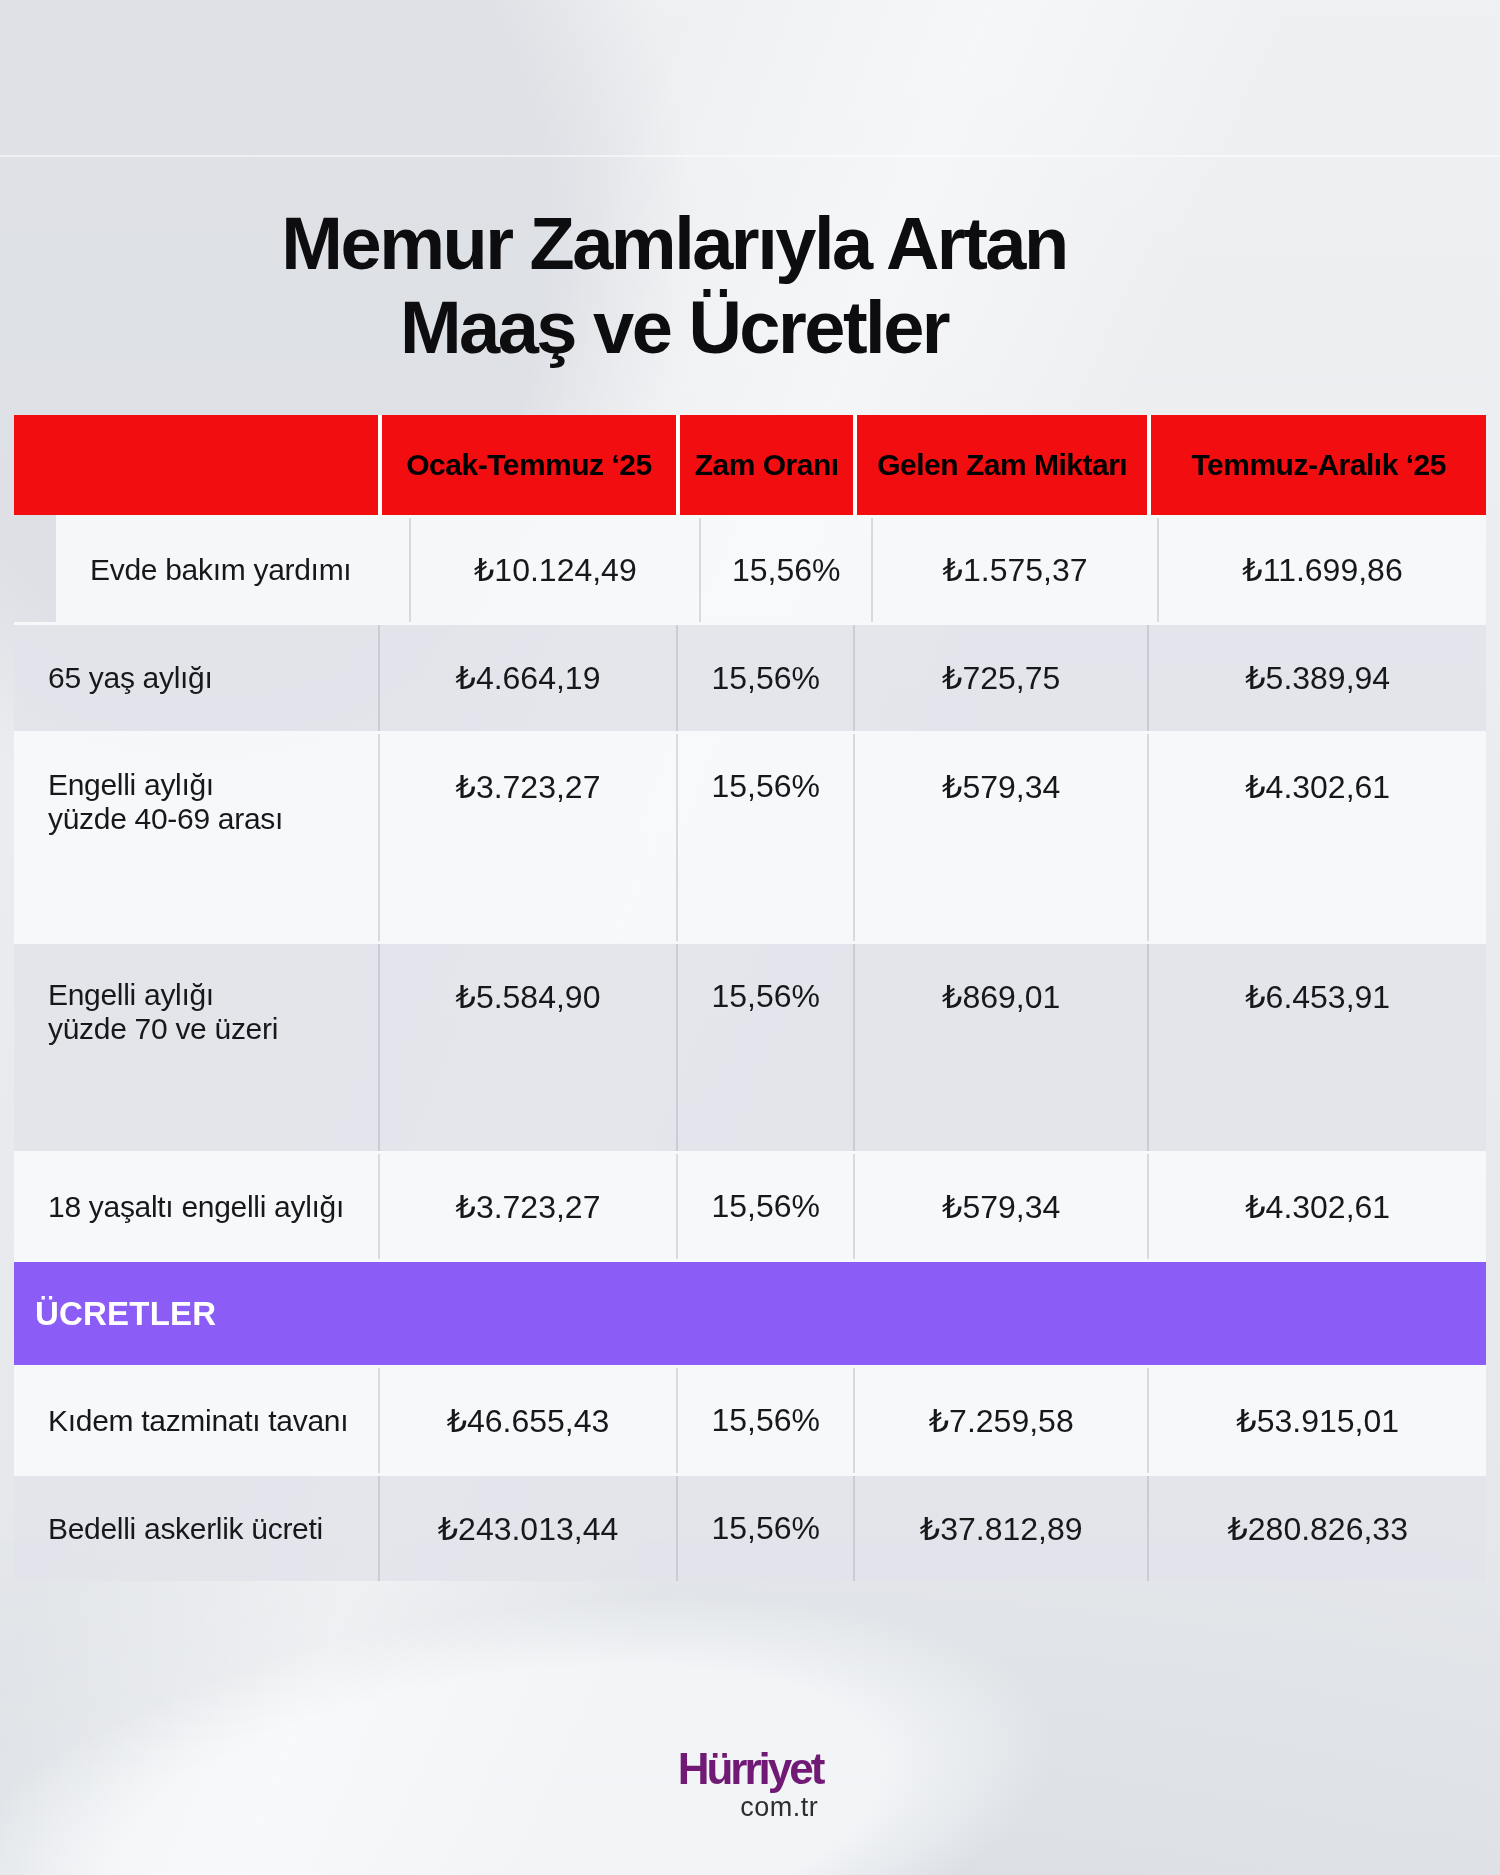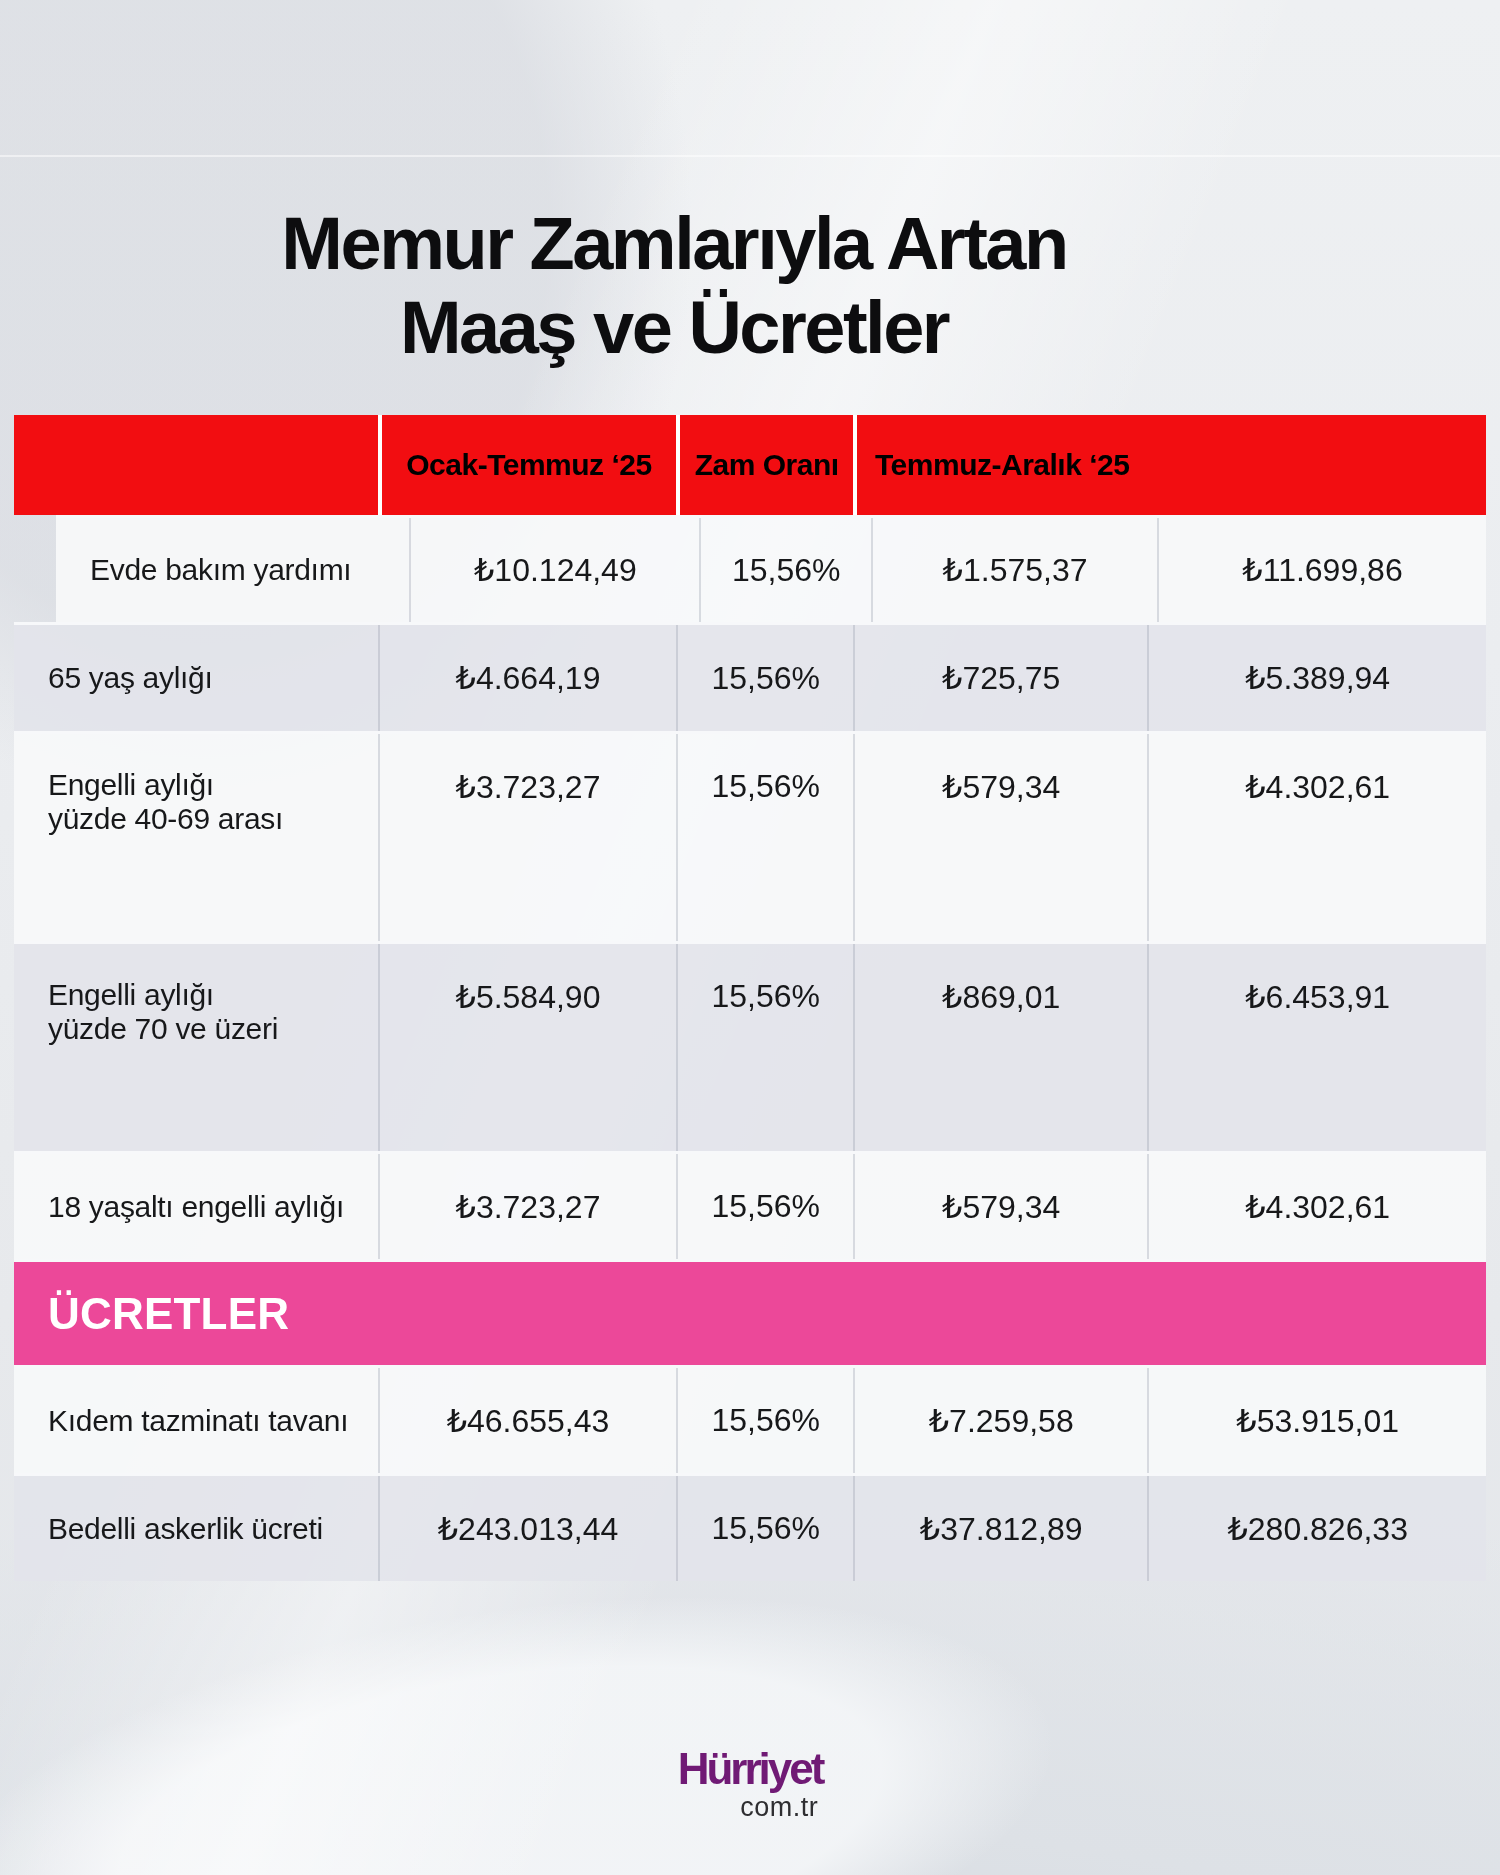--- a/index.html
+++ b/index.html
@@ -50,23 +50,23 @@
   .brow.dark{background:rgba(226,228,234,.88);}
   .brow.h1{height:104px;margin-left:42px;}
   .brow.h2{height:106px;}
   .brow.h3{height:105px;}
   .brow.tall{height:207px;}
   .brow.tall .cell{align-items:flex-start;padding-top:34px;}
   .label-stack{display:flex;flex-direction:column;white-space:nowrap;}
   .brow .lbl{font-size:30px;letter-spacing:-.3px;white-space:nowrap;}
   .brow .val{font-size:32px;white-space:nowrap;}
   .srow{
-    height:103px;border-top:3px solid #f7f8fa;background:#ec4899;
-    display:flex;align-items:center;padding-left:34px;
-    color:#ffffff;font-weight:700;font-size:44px;letter-spacing:.2px;
+    height:103px;border-top:3px solid #f7f8fa;background:#8b5cf6;
+    display:flex;align-items:center;padding-left:21px;
+    color:#ffffff;font-weight:700;font-size:33px;letter-spacing:.2px;
   }
 
   
   .footer{position:absolute;left:0;top:1738px;width:1500px;display:flex;justify-content:center;}
   .logo-box{display:inline-block;}
   .logo{
     color:#701a75;font-weight:900;font-size:44px;line-height:62px;letter-spacing:-3px;
     display:block;
   }
   .logo-suffix{
@@ -87,20 +87,21 @@
   <span>Memur Zamlarıyla Artan</span><br>
   <span>Maaş ve Ücretler</span>
 </h1>
 
 <div class="table">
 
   <div class="row hrow">
     <div class="cell"></div>
     <div class="cell">Ocak-Temmuz ‘25</div>
     <div class="cell">Zam Oranı</div>
+    <div class="cell">Gelen Zam Miktarı</div>
     <div class="cell">Temmuz-Aralık ‘25</div>
   </div>
 
   <div class="row brow light h1">
     <div class="cell lbl">Evde bakım yardımı</div>
     <div class="cell val">₺10.124,49</div>
     <div class="cell val">15,56%</div>
     <div class="cell val">₺1.575,37</div>
     <div class="cell val">₺11.699,86</div>
   </div>

